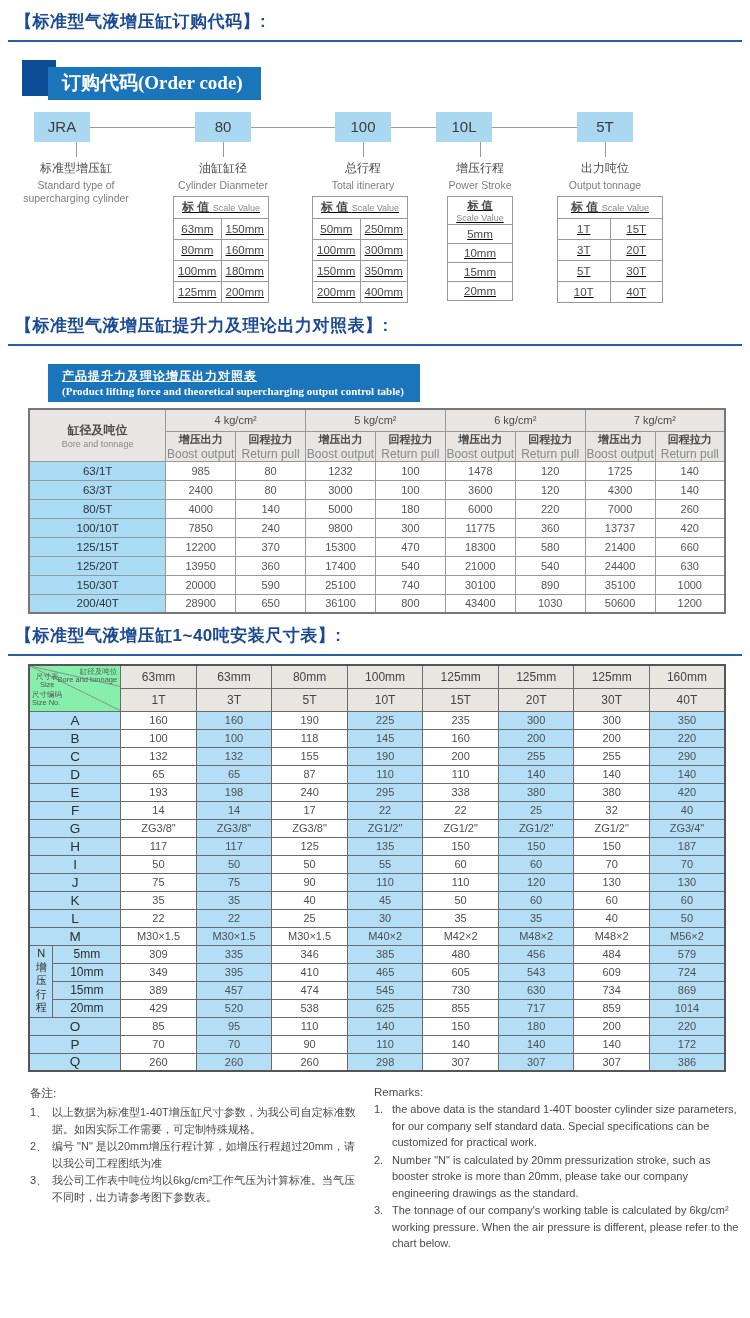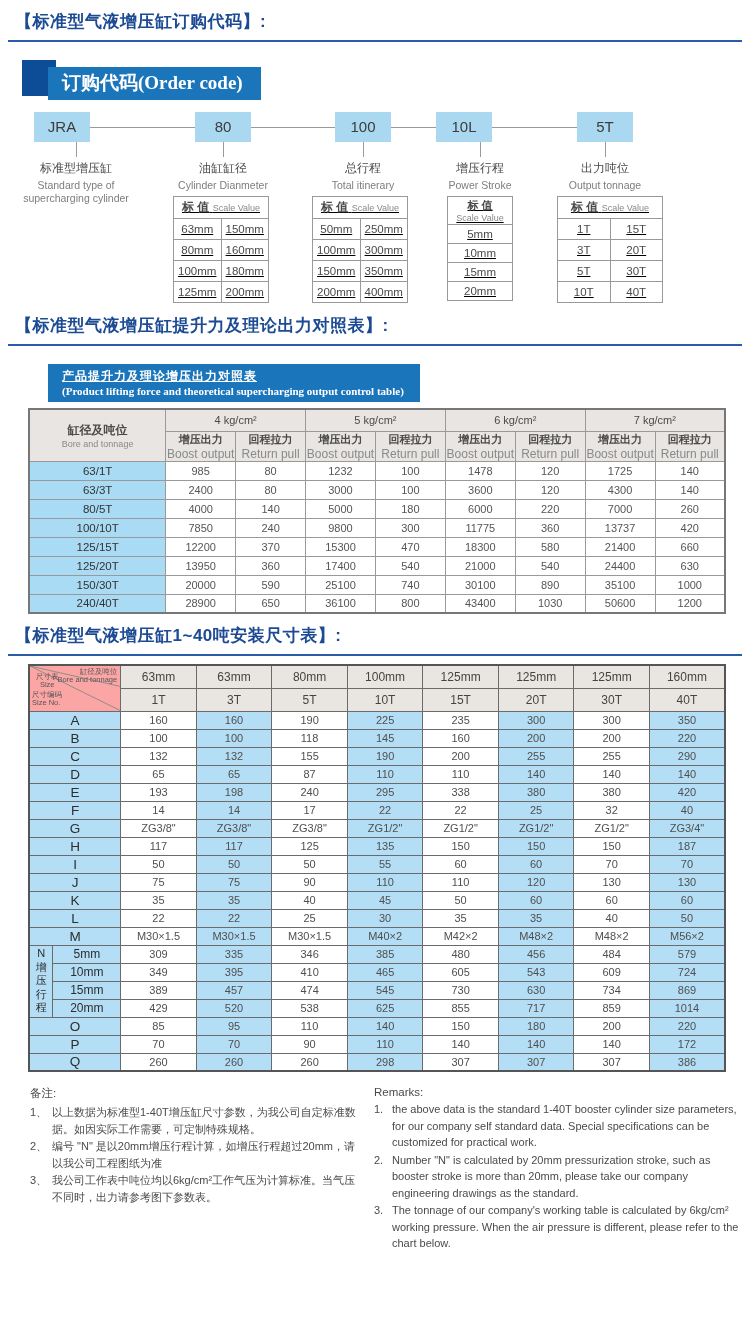--- a/index.html
+++ b/index.html
@@ -52,21 +52,21 @@
   .force-table .sub { height:30px; }
   .force-table .sub .cn { font-size:11px; font-weight:bold; }
   .force-table .sub .en { font-size:12px; color:#8a8a8a; }
   .force-table tbody th { background:#a9dbf5; font-size:11.5px; font-weight:normal; color:#333; height:19px; }
   .force-table tbody td { font-size:11px; color:#555; height:19px; }
 
   
   .size-table { margin:8px 0 0 28px; width:698px; border:2px solid #555; }
   .size-table th, .size-table td { border:1px solid #6b6b6b; text-align:center; }
   .size-table thead th { background:#e9e6e2; color:#444; font-weight:normal; font-size:12px; height:23px; }
-  .size-table .corner { position:relative; background:#fca5a5; padding:12px; }
+  .size-table .corner { position:relative; background:#86efac; padding:12px; }
   .size-table .corner svg { position:absolute; left:0; top:0; width:100%; height:100%; }
   .size-table .corner .lbl { position:absolute; font-size:7.5px; color:#555; line-height:1.1; }
   .size-table .corner .l-size { left:6px; top:7px; }
   .size-table .corner .l-bore { right:3px; top:2px; text-align:right; }
   .size-table .corner .l-no { left:2px; bottom:3px; text-align:left; }
   .size-table tbody th { background:#b3def5; font-weight:normal; color:#2e2e2e; }
   .size-table .row-label { font-size:13.5px; height:18px; }
   .size-table tbody td { font-size:11px; color:#4f4f4f; height:18px; background:#fff; }
   .size-table tbody td.alt { background:#b3def5; }
   .size-table .n-vert { font-size:11px; line-height:1.22; padding:1px 0; }
@@ -366,21 +366,21 @@
           <td>20000</td>
           <td>590</td>
           <td>25100</td>
           <td>740</td>
           <td>30100</td>
           <td>890</td>
           <td>35100</td>
           <td>1000</td>
         </tr>
         <tr>
-          <th>240/40T</th>
+          <th>200/40T</th>
           <td>28900</td>
           <td>650</td>
           <td>36100</td>
           <td>800</td>
           <td>43400</td>
           <td>1030</td>
           <td>50600</td>
           <td>1200</td>
         </tr>
       </tbody>

